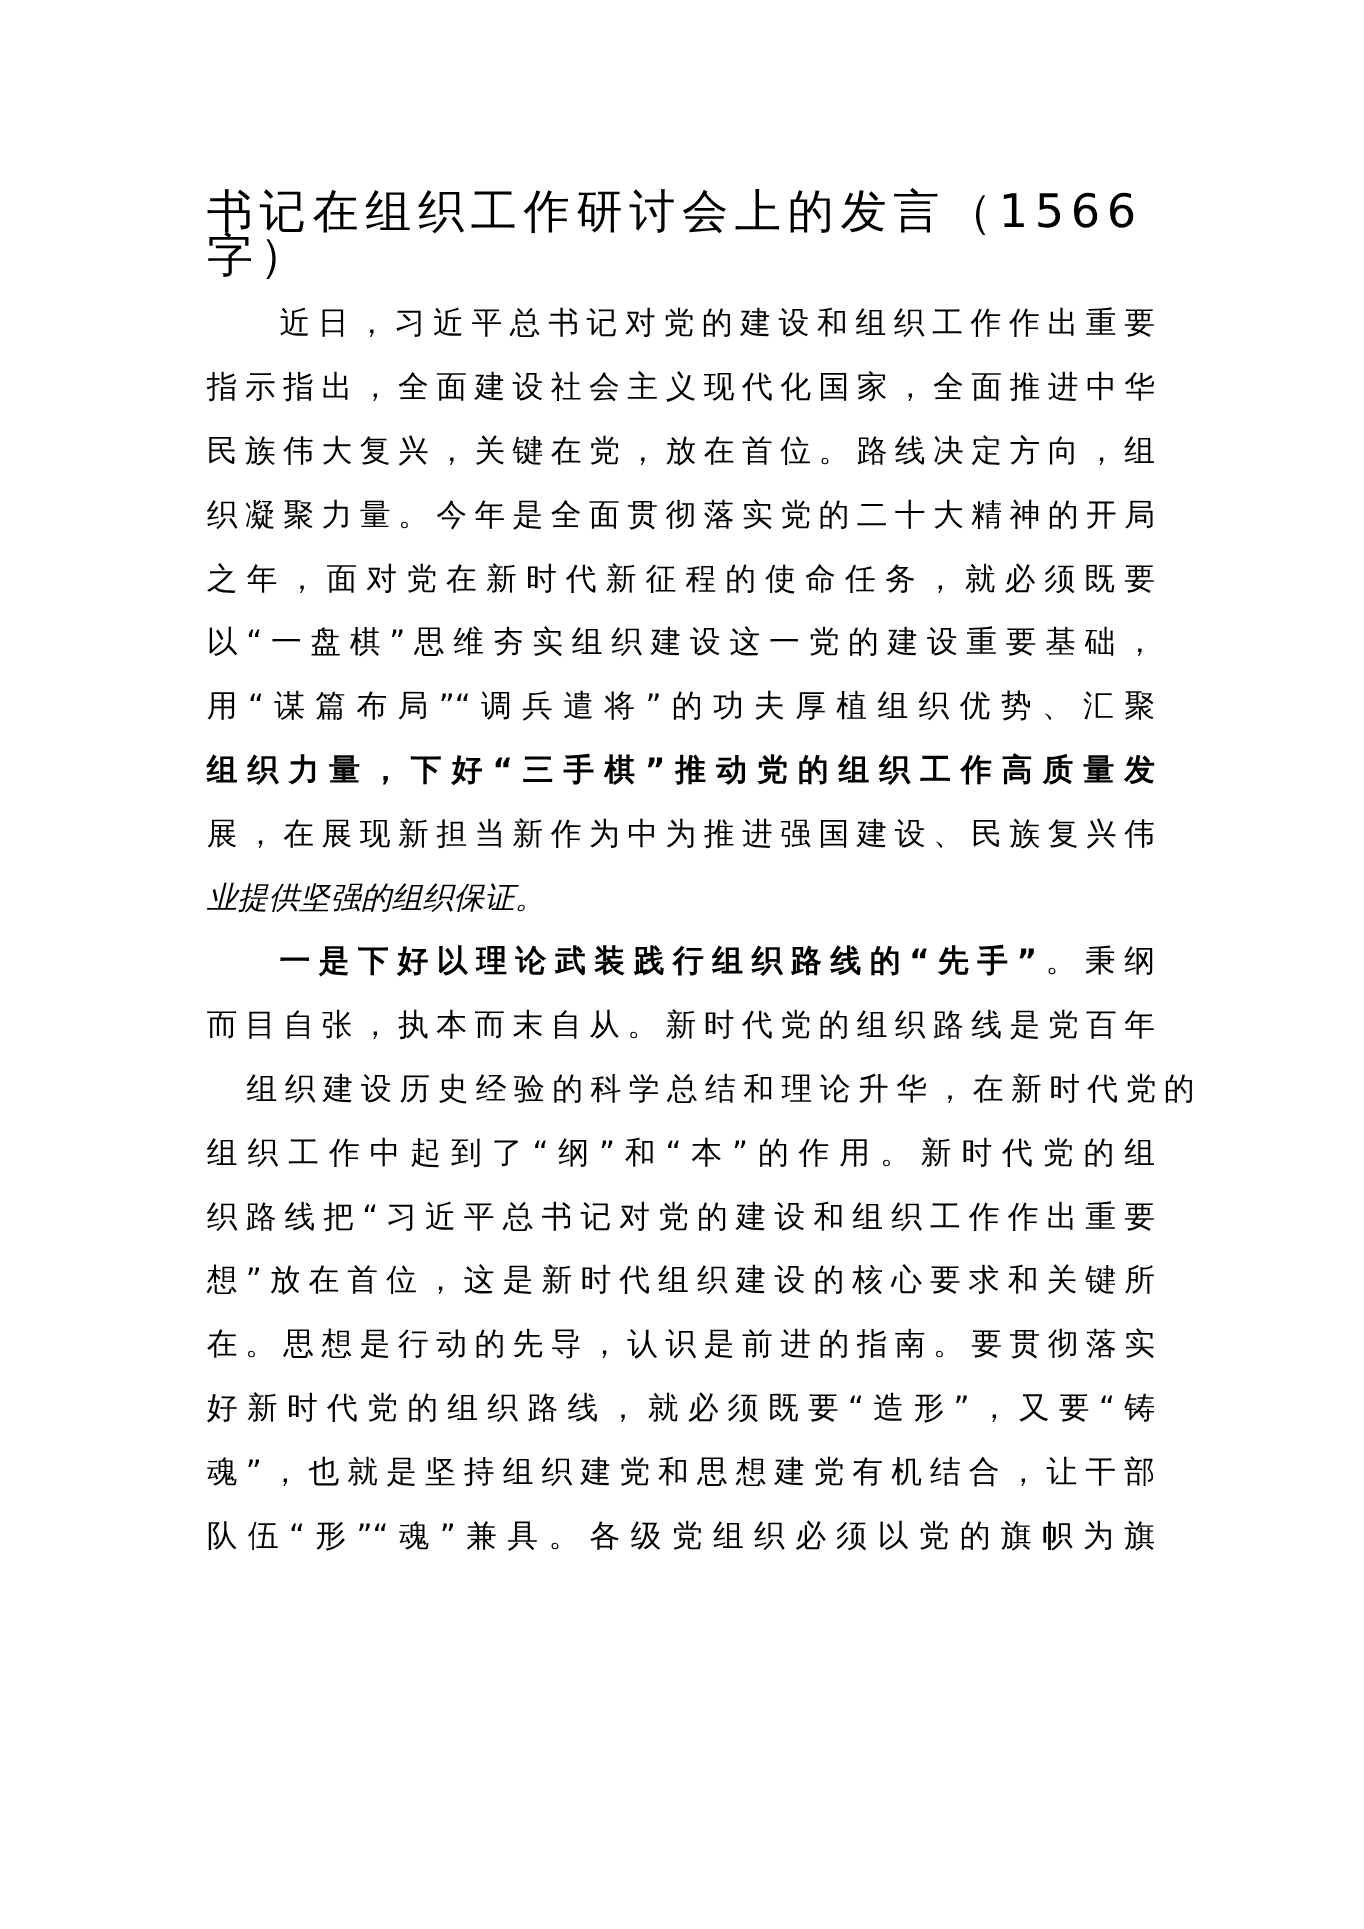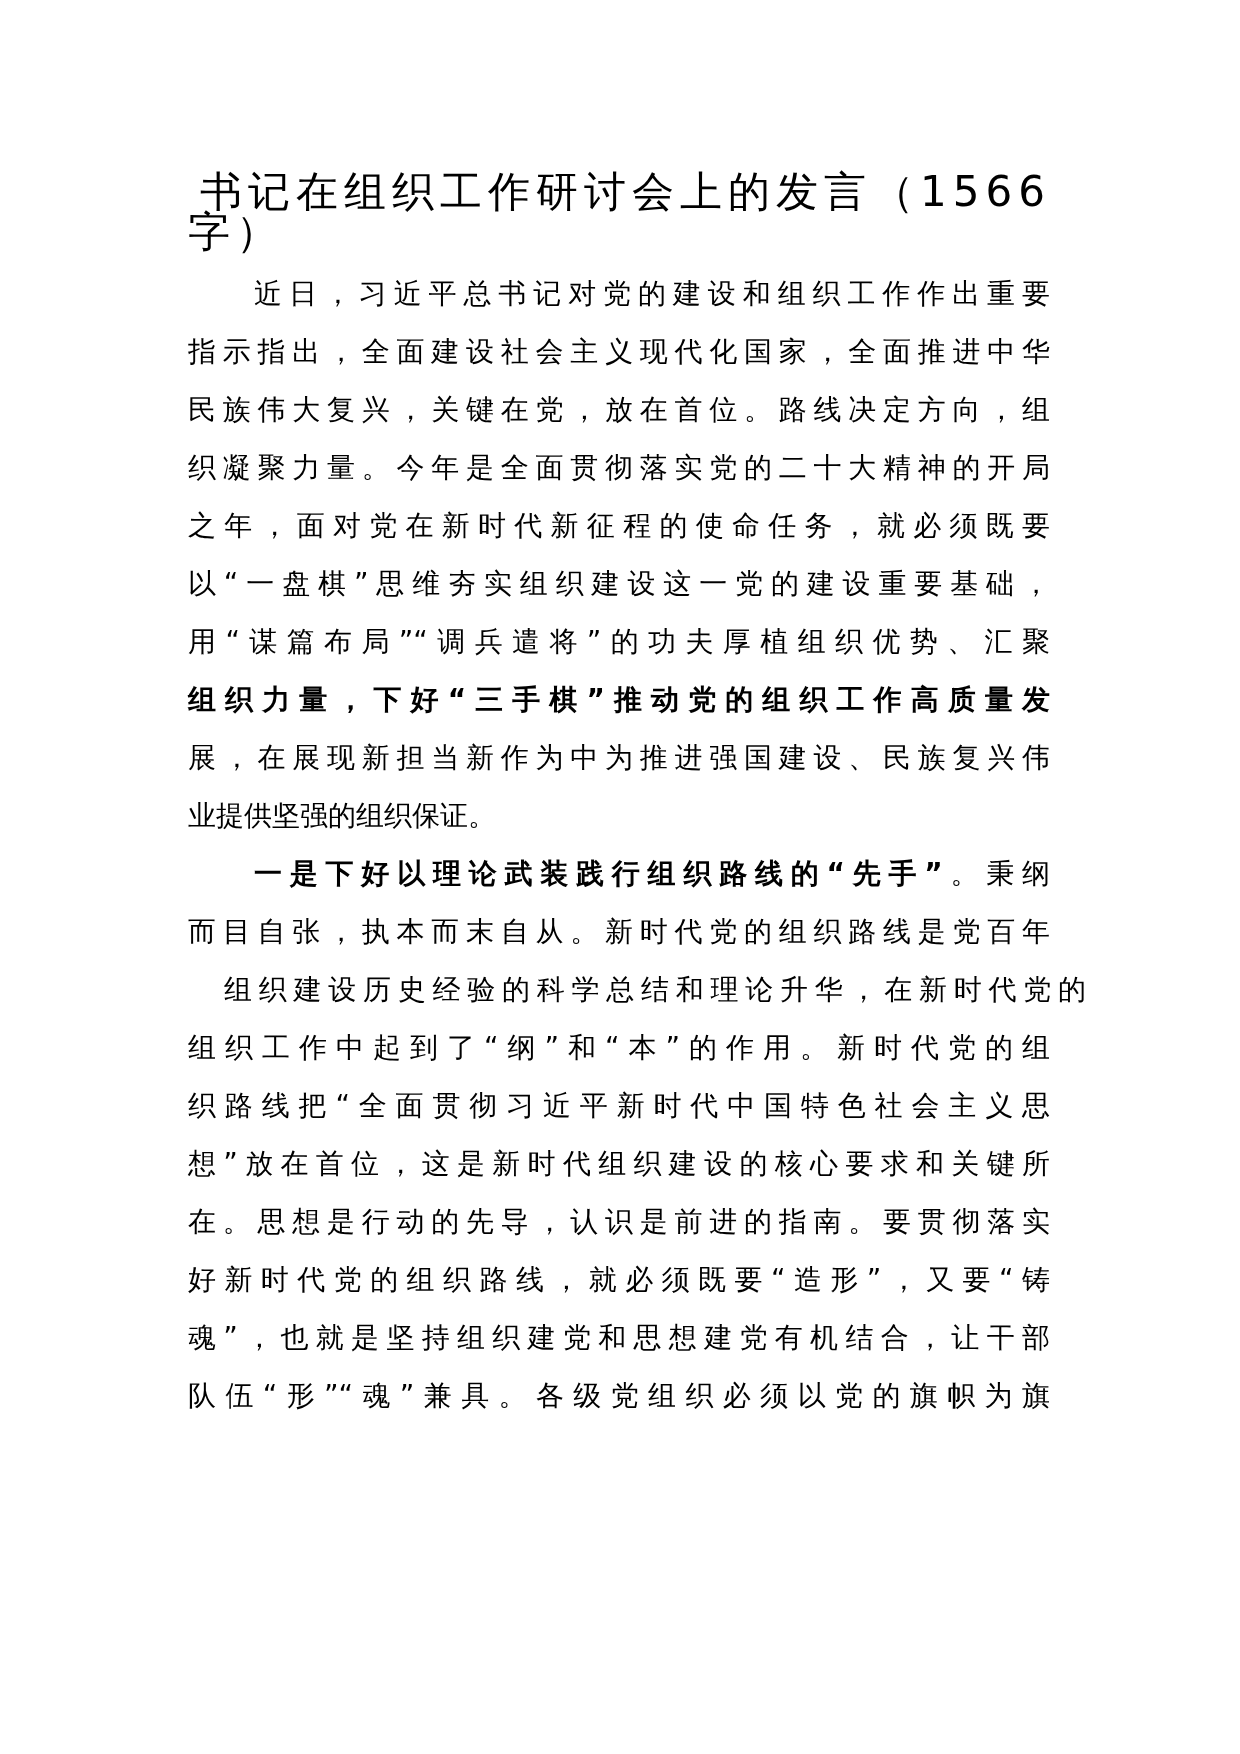--- a/index.html
+++ b/index.html
@@ -11,41 +11,41 @@
   .body-line { position: absolute; left: 0; width: 862px; font-size: 28px; line-height: 44px;
                white-space: nowrap; text-align: justify; text-align-last: justify; }
   .body-line.last { text-align-last: left; }
   .indent { padding-left: 66px; width: 796px; }
   .bold { font-weight: bold; }
 </style>
 </head>
 <body>
 
 <div class="page">
-  <div class="title-line" style="top:166px;margin-left:12px;">书记在组织工作研讨会上的发言（1566</div>
+  <div class="title-line" style="top:166px;">书记在组织工作研讨会上的发言（1566</div>
   <div class="title-line" style="top:206px;">字）</div>
 
   <div>
     <div class="body-line indent" style="top:272px;">近日，习近平总书记对党的建设和组织工作作出重要</div>
     <div class="body-line" style="top:330px;">指示指出，全面建设社会主义现代化国家，全面推进中华</div>
     <div class="body-line" style="top:388px;">民族伟大复兴，关键在党，放在首位。路线决定方向，组</div>
     <div class="body-line" style="top:446px;">织凝聚力量。今年是全面贯彻落实党的二十大精神的开局</div>
     <div class="body-line" style="top:504px;">之年，面对党在新时代新征程的使命任务，就必须既要</div>
     <div class="body-line" style="top:562px;">以“一盘棋”思维夯实组织建设这一党的建设重要基础，</div>
     <div class="body-line" style="top:620px;">用“谋篇布局”“调兵遣将”的功夫厚植组织优势、汇聚</div>
     <div class="body-line" style="top:678px;font-weight:bold;">组织力量，下好“三手棋”推动党的组织工作高质量发</div>
     <div class="body-line" style="top:736px;">展，在展现新担当新作为中为推进强国建设、民族复兴伟</div>
-    <div class="body-line last" style="top:794px;">业提供坚强的组织保证。</div>
+    <div class="body-line last" style="top:794px;font-style:italic;">业提供坚强的组织保证。</div>
   </div>
 
   <div>
     <div class="body-line indent" style="top:852px;"><span class="bold">一是下好以理论武装践行组织路线的“先手”</span><span>。秉纲</span></div>
     <div class="body-line" style="top:910px;">而目自张，执本而末自从。新时代党的组织路线是党百年</div>
     <div class="body-line" style="top:968px;margin-left:36px;">组织建设历史经验的科学总结和理论升华，在新时代党的</div>
     <div class="body-line" style="top:1026px;">组织工作中起到了“纲”和“本”的作用。新时代党的组</div>
-    <div class="body-line" style="top:1084px;">织路线把“全面贯彻习近平新时代中国特色社会主义思</div>
+    <div class="body-line" style="top:1084px;">织路线把“习近平总书记对党的建设和组织工作作出重要</div>
     <div class="body-line" style="top:1142px;">想”放在首位，这是新时代组织建设的核心要求和关键所</div>
     <div class="body-line" style="top:1200px;">在。思想是行动的先导，认识是前进的指南。要贯彻落实</div>
     <div class="body-line" style="top:1258px;">好新时代党的组织路线，就必须既要“造形”，又要“铸</div>
     <div class="body-line" style="top:1316px;">魂”，也就是坚持组织建党和思想建党有机结合，让干部</div>
     <div class="body-line" style="top:1374px;">队伍“形”“魂”兼具。各级党组织必须以党的旗帜为旗</div>
   </div>
 </div>
 
 </body></html>

